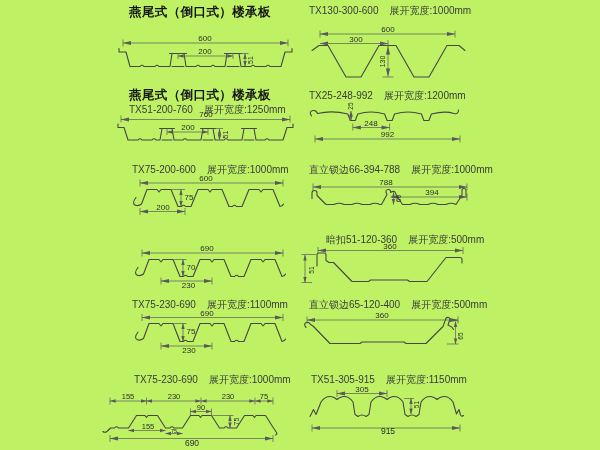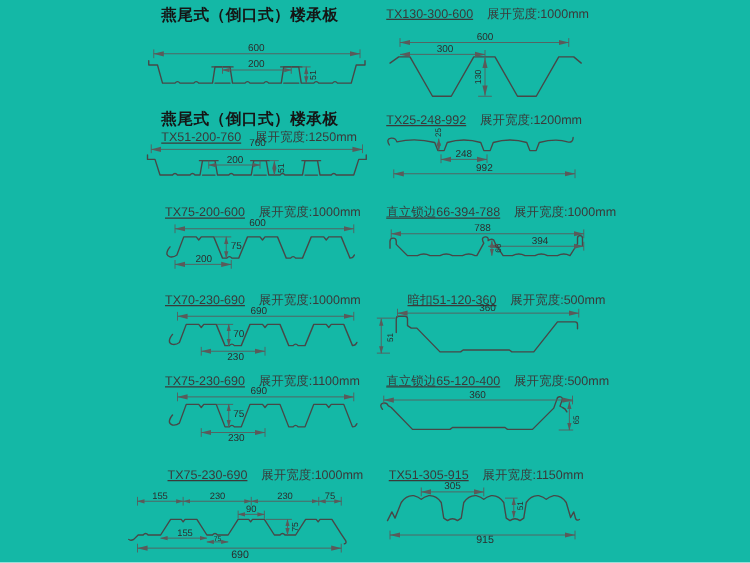--- a/index.html
+++ b/index.html
@@ -1,20 +1,20 @@
 <!DOCTYPE html>
 <html><head>
 <meta charset="utf-8">
 <style>
   html,body{margin:0;padding:0;background:#ffffff;}
-  .canvas{position:relative;width:600px;height:450px;background:#14b8a6;overflow:hidden;
+  .canvas{position:relative;width:600px;height:450px;background:#bef264;overflow:hidden;
           font-family:"Liberation Sans",sans-serif;}
   .hdr{position:absolute;font-size:12.5px;font-weight:700;color:#151515;letter-spacing:.4px;white-space:nowrap;}
   .sub{position:absolute;font-size:10px;color:#3a3a3a;white-space:nowrap;}
-  .sub .m{margin-right:11px;text-decoration:underline;}
+  .sub .m{margin-right:11px;}
   svg.drawing{position:absolute;left:0;top:0;}
   .p{fill:none;stroke:#474747;stroke-width:1.1;stroke-linejoin:round;stroke-linecap:round;}
   .pd{fill:none;stroke:#474747;stroke-width:1;stroke-linecap:round;}
   .ex{fill:none;stroke:#5a5a5a;stroke-width:0.7;}
   .dm{fill:none;stroke:#5a5a5a;stroke-width:0.7;marker-start:url(#ar);marker-end:url(#ar);}
   .dms{fill:none;stroke:#5a5a5a;stroke-width:0.7;marker-start:url(#ar2);marker-end:url(#ar2);}
   svg text{fill:#2d2d2d;font-family:"Liberation Sans",sans-serif;}
   .t8{font-size:8px;} .t85{font-size:8.5px;} .t75{font-size:7.5px;}
   .t7{font-size:7px;} .t65{font-size:6.5px;} .t55{font-size:5.5px;}
 </style>
@@ -27,23 +27,20 @@
 
   <div class="hdr" style="left:129px;top:87px">燕尾式（倒口式）楼承板</div>
   <div class="sub" style="left:129px;top:103px">
     <span class="m">TX51-200-760</span><span>展开宽度:1250mm</span>
   </div>
 
   <div class="sub" style="left:132px;top:163px">
     <span class="m">TX75-200-600</span><span>展开宽度:1000mm</span>
   </div>
 
-  <div class="sub" style="left:132px;top:233px">
-    <span class="m">TX70-230-690</span><span>展开宽度:1000mm</span>
-  </div>
 
   <div class="sub" style="left:132px;top:298px">
     <span class="m">TX75-230-690</span><span>展开宽度:1100mm</span>
   </div>
 
   <div class="sub" style="left:134px;top:373px">
     <span class="m">TX75-230-690</span><span>展开宽度:1000mm</span>
   </div>
 
   <div class="sub" style="left:309px;top:4px">

